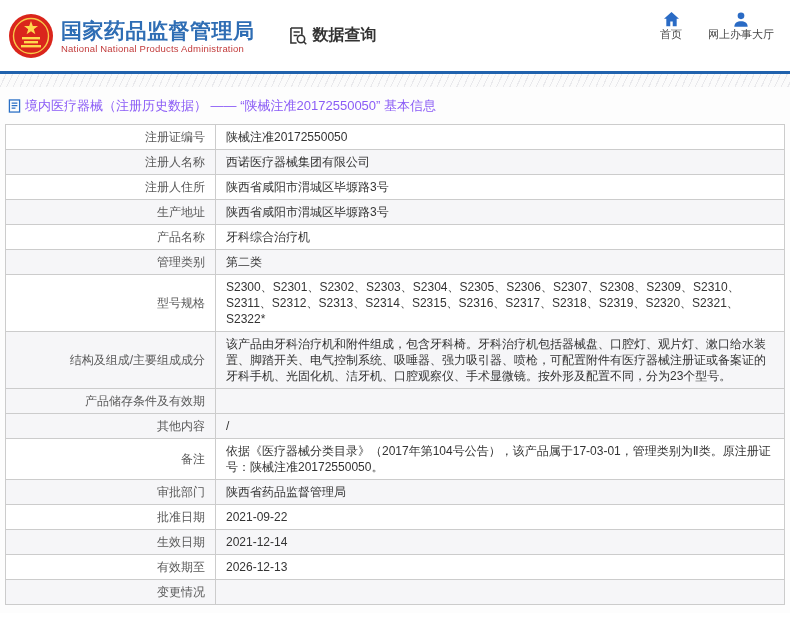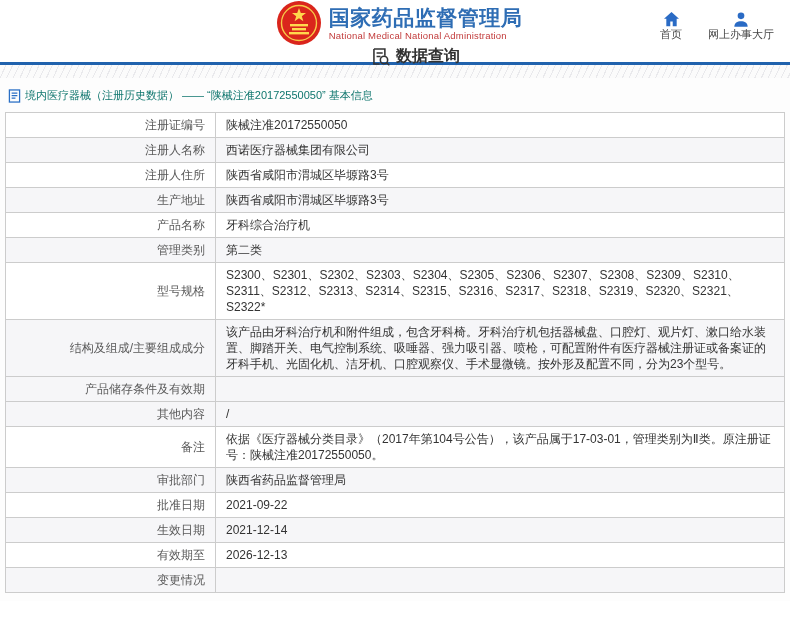--- a/index.html
+++ b/index.html
@@ -6,26 +6,25 @@
   html, body { background: #fff; }
   body {
     width: 790px;
     min-height: 623px;
     font-family: "Liberation Sans", "DejaVu Sans", sans-serif;
     color: #333;
   }
   
   .site-header {
     position: relative;
-    height: 62px;
+    height: 71px;
     display: flex;
     align-items: center;
     padding-left: 8px;
     background: #fff;
-    flex-direction: column;
   }
   .logo-wrap { display: flex; align-items: center; }
   .emblem { width: 46px; height: 46px; display: block; }
   .org { margin-left: 7px; }
   .org-title {
     color: #2e6db4;
     font-size: 21px;
     font-weight: bold;
     letter-spacing: 0.5px;
     line-height: 25px;
@@ -70,22 +69,22 @@
     height: 13px;
     background: repeating-linear-gradient(115deg,
       #fbfbfb 0px, #fbfbfb 5px, #e9e9ec 5px, #e9e9ec 6px);
   }
   
   main { padding: 0 5px 8px 5px; background: #fdfdfd; }
   .page-title {
     display: flex;
     align-items: center;
     padding: 10px 0 9px 3px;
-    color: #0f766e;
-    font-size: 11px;
+    color: #8b5cf6;
+    font-size: 13px;
   }
   .page-title svg { display: block; margin-right: 4px; flex: 0 0 auto; }
   
   table.info {
     width: 100%;
     border-collapse: collapse;
     font-size: 12px;
     background: #fff;
   }
   table.info tr { height: 25px; }
@@ -115,21 +114,21 @@
         <circle cx="23" cy="23" r="22" fill="#da251c"></circle>
         <circle cx="23" cy="23" r="17.5" fill="none" stroke="#f7c948" stroke-width="1.4"></circle>
         <polygon points="23,8 24.8,13 30,13 25.8,16.2 27.4,21.2 23,18.2 18.6,21.2 20.2,16.2 16,13 21.2,13" fill="#ffd84d"></polygon>
         <rect x="14" y="24" width="18" height="2.4" fill="#ffd84d"></rect>
         <rect x="16" y="28" width="14" height="2.4" fill="#ffd84d"></rect>
         <rect x="13" y="32" width="20" height="2.4" fill="#ffd84d"></rect>
       </svg>
     </span>
     <div class="org">
       <div class="org-title">国家药品监督管理局</div>
-      <div class="org-sub">National Medical National Administration</div>
+      <div class="org-sub">National National Products Administration</div>
     </div>
   </div>
 
   <div class="query">
     <span>
       <svg width="21" height="21" viewBox="0 0 24 24" fill="none" stroke="#333" stroke-width="1.8">
         <path d="M4.5 3.5h12.5v7.5"></path>
         <path d="M4.5 3.5v17h6.5"></path>
         <path d="M7.5 8h7M7.5 12h4.5"></path>
         <circle cx="16" cy="16" r="4.2"></circle>

